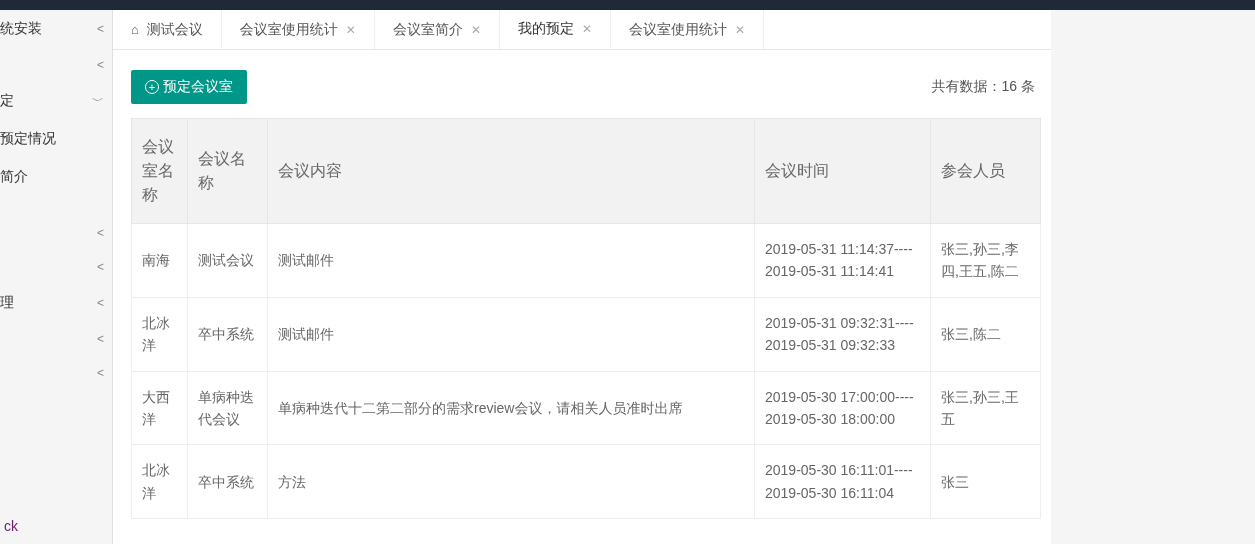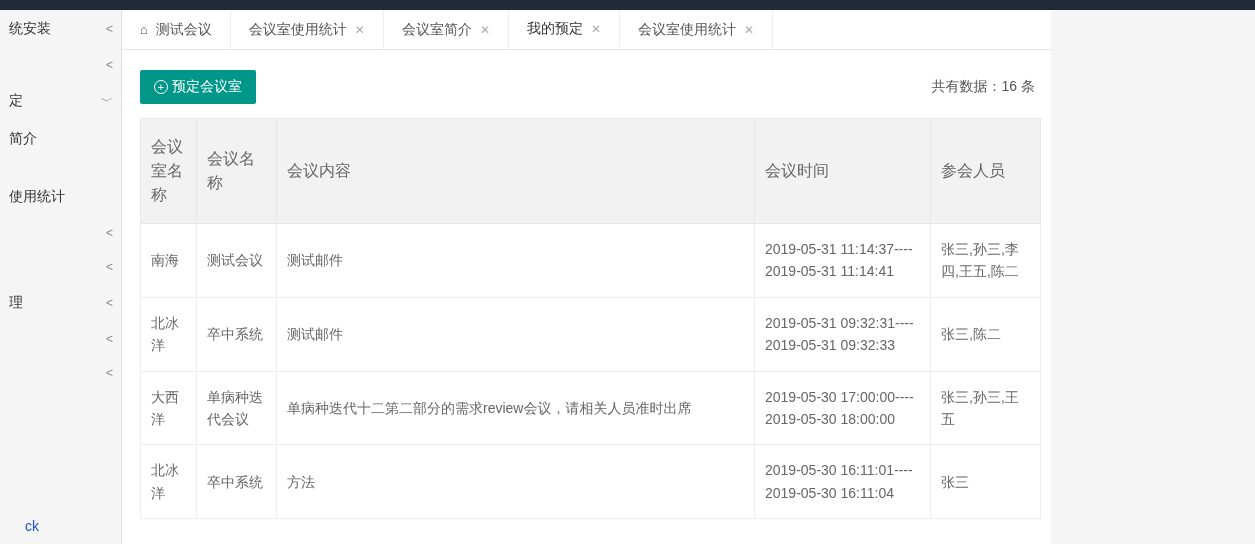--- a/index.html
+++ b/index.html
@@ -3,21 +3,21 @@
   <meta charset="utf-8">
   <style>
     * { margin: 0; padding: 0; box-sizing: border-box; }
     body {
       font-family: -apple-system, "Helvetica Neue", Arial, "PingFang SC", "Microsoft YaHei", sans-serif;
       font-size: 14px;
       color: #333;
       background: #f5f5f5;
       overflow: hidden;
     }
-    .app { display: flex; height: 544px; width: 1051px; padding-left: 9px; }
+    .app { display: flex; height: 544px; width: 1051px; }
     .topbar {
       position: absolute;
       top: 0; left: 0; right: 0;
       height: 10px;
       background: #1f2937;
       z-index: 10;
     }
     .sidebar {
       width: 113px;
       background: #f5f5f5;
@@ -33,24 +33,24 @@
       padding: 10px 8px 10px 0;
       cursor: pointer;
       color: #333;
       font-size: 14px;
       white-space: nowrap;
     }
     .side-item .label { overflow: hidden; text-overflow: clip; }
     .side-item .chev { color: #888; font-size: 12px; }
     .side-bottom {
       position: absolute;
-      bottom: 4px; left: 16px;
+      bottom: 4px; left: 4px;
       padding: 6px 0;
       font-size: 14px;
-      color: #1d4ed8;
+      color: #701a75;
     }
     .main { flex: 1; display: flex; flex-direction: column; margin-top: 10px; background: #fff; }
     .tabs {
       display: flex;
       align-items: center;
       background: #fff;
       border-bottom: 1px solid #e6e6e6;
       height: 40px;
     }
     .tab {
@@ -157,29 +157,29 @@
         </div>
         <div class="side-item">
           <span class="label"></span>
           <span class="chev">&lt;</span>
         </div>
         <div class="side-item">
           <span class="label">定</span>
           <span class="chev">﹀</span>
         </div>
         <div class="side-item">
+          <span class="label">预定情况</span>
+          <span class="chev"></span>
+        </div>
+        <div class="side-item">
           <span class="label">简介</span>
           <span class="chev"></span>
         </div>
         <div class="side-item">
           <span class="label"></span>
-          <span class="chev"></span>
-        </div>
-        <div class="side-item">
-          <span class="label">使用统计</span>
           <span class="chev"></span>
         </div>
         <div class="side-item">
           <span class="label"></span>
           <span class="chev">&lt;</span>
         </div>
         <div class="side-item">
           <span class="label"></span>
           <span class="chev">&lt;</span>
         </div>

